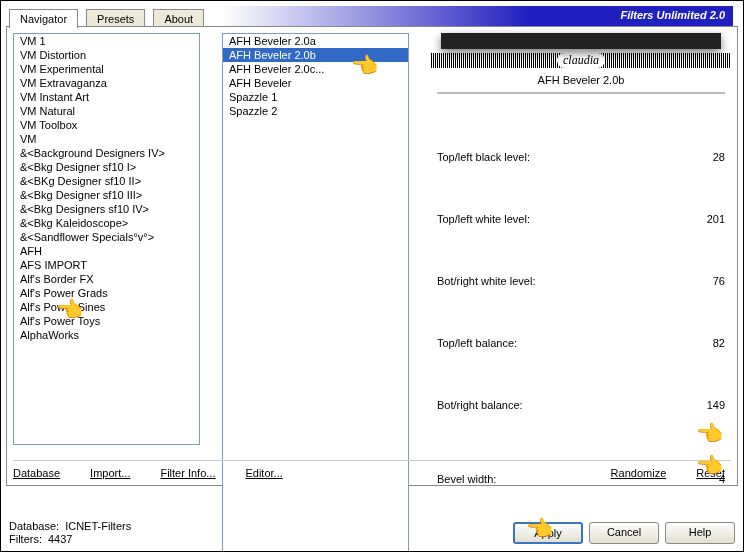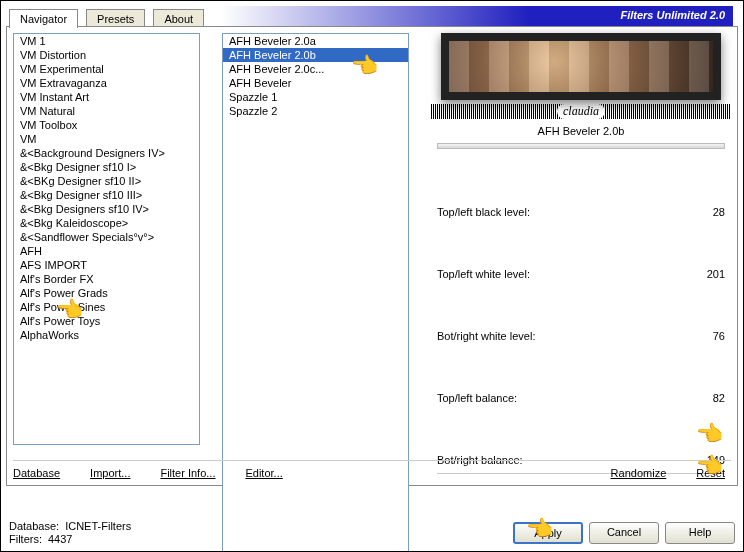--- a/index.html
+++ b/index.html
@@ -112,20 +112,26 @@
           <div class="paramrow">
             <span class="lab">Top/left balance:</span>
             <span class="val">82</span>
           </div>
           <div class="paramrow">
             <span class="lab">Bot/right balance:</span>
             <span class="val">149</span>
           </div>
         </div>
       <div class="sep"></div>
+      <div class="params">
+        <div class="paramrow">
+          <span class="lab">Bevel width:</span>
+          <span class="val">4</span>
+        </div>
+      </div>
     </div>
   </div>
 
   <div class="bottom-actions">
     <span class="linkbtn">Database</span>
     <span class="linkbtn">Import...</span>
     <span class="linkbtn">Filter Info...</span>
     <span class="linkbtn">Editor...</span>
     <span class="spacer"></span>
     <span class="linkbtn">Randomize</span>

